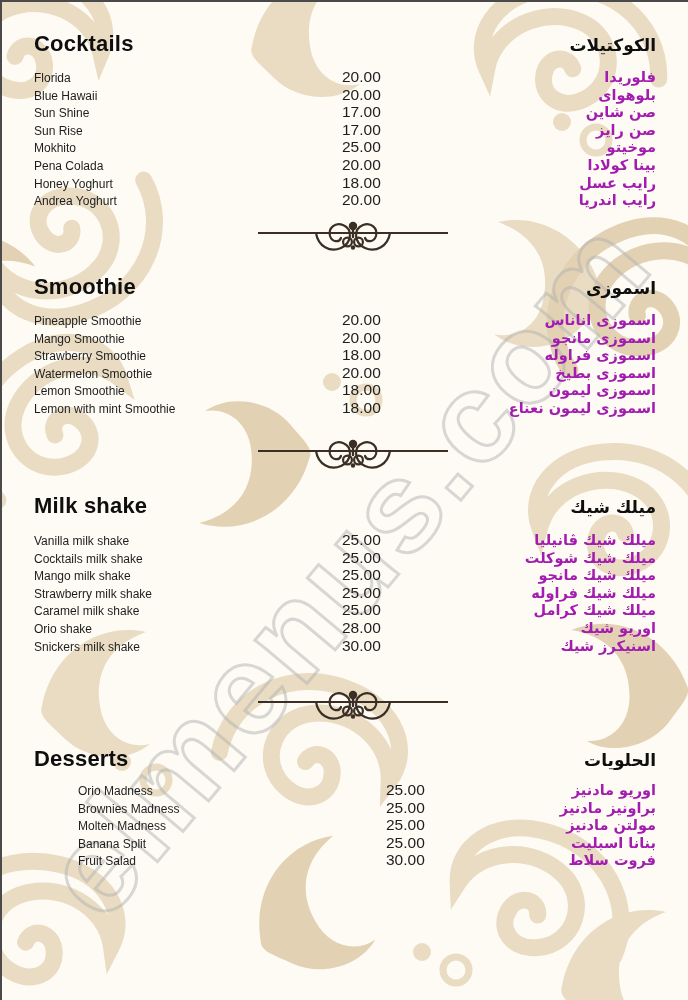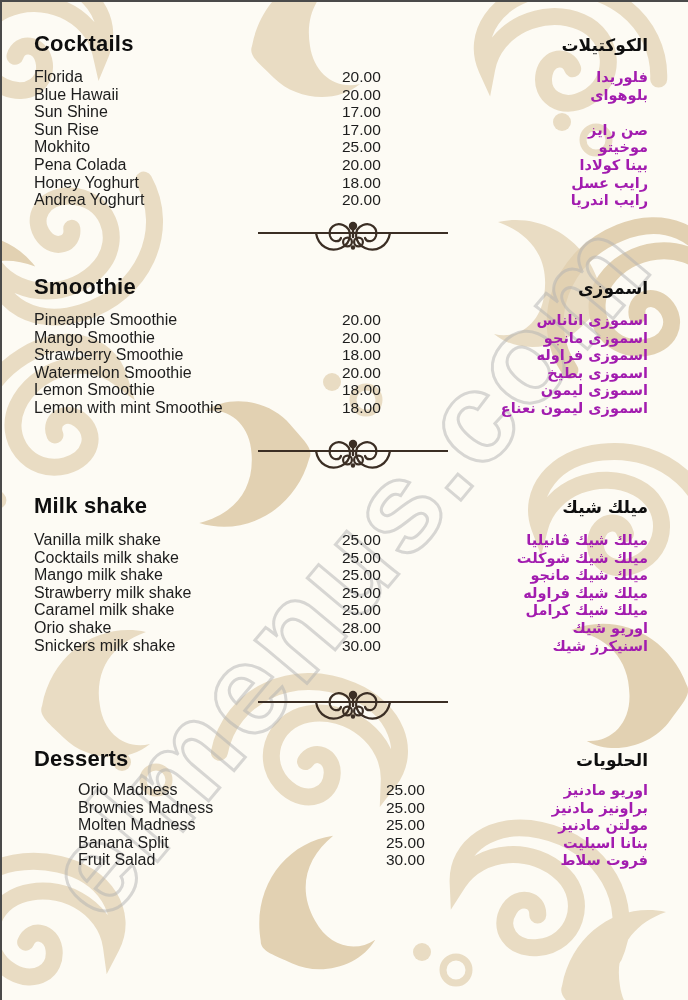--- a/index.html
+++ b/index.html
@@ -15,21 +15,21 @@
   body{
     width:688px;height:1000px;position:relative;overflow:hidden;
     background:var(--background-color);
     font-family:"Liberation Sans",sans-serif;
   }
   .page{position:absolute;inset:0;border:2px solid var(--border-color);box-sizing:border-box;}
   svg.bg{position:absolute;top:0;left:0;z-index:0;}
   svg.watermark-layer{position:absolute;top:0;left:0;z-index:1;}
   .content{position:absolute;inset:0;z-index:2;}
 
-  .section{position:absolute;left:0;right:8px;}
+  .section{position:absolute;left:0;right:0;}
   #sec-cocktails{top:29px;}
   #sec-smoothie{top:272px;}
   #sec-milkshake{top:491px;}
   #sec-desserts{top:744px;}
 
   .sec-head{
     display:flex;justify-content:space-between;align-items:baseline;
     padding:0 30px 0 32px;height:24px;
   }
   .title-en{font-size:22px;font-weight:bold;color:#0e0e0e;letter-spacing:.2px;}
@@ -40,21 +40,21 @@
   #sec-cocktails .rows{margin-top:13px;}
   #sec-smoothie .rows{margin-top:13px;}
   #sec-milkshake .rows{margin-top:14px;}
   #sec-desserts .rows{margin-top:11px;margin-left:44px;}
 
   .row{
     display:grid;grid-template-columns:308px 95px 1fr;
     height:17.6px;align-items:baseline;
     padding:0 30px 0 32px;
   }
-  .name-en{font-size:16px;color:var(--text-color);white-space:nowrap;}
+  .name-en{font-size:12px;color:var(--text-color);white-space:nowrap;}
   .price{font-size:15.5px;color:var(--text-color);}
   .name-ar{
     font-size:14.5px;font-weight:bold;color:#a21caf;text-align:right;direction:rtl;
     font-family:"DejaVu Sans",sans-serif;white-space:nowrap;
   }
 
   .divider{position:absolute;left:256px;width:190px;height:46px;}
   #divider-1{top:213px;}
   #divider-2{top:431px;}
   #divider-3{top:682px;}
@@ -122,20 +122,21 @@
 
           <div class="row">
             <span class="name-en">Blue Hawaii</span>
             <span class="price">20.00</span>
             <span class="name-ar">بلوهواى</span>
           </div>
 
           <div class="row">
             <span class="name-en">Sun Shine</span>
             <span class="price">17.00</span>
+            <span class="name-ar">صن شاين</span>
           </div>
 
           <div class="row">
             <span class="name-en">Sun Rise</span>
             <span class="price">17.00</span>
             <span class="name-ar">صن رايز</span>
           </div>
 
           <div class="row">
             <span class="name-en">Mokhito</span>

